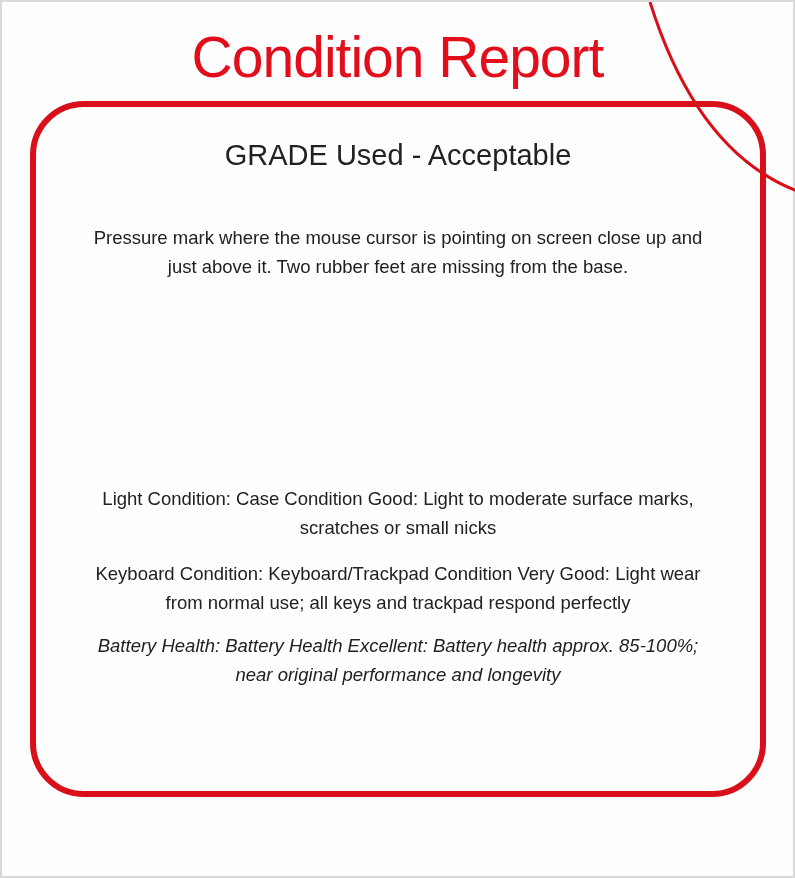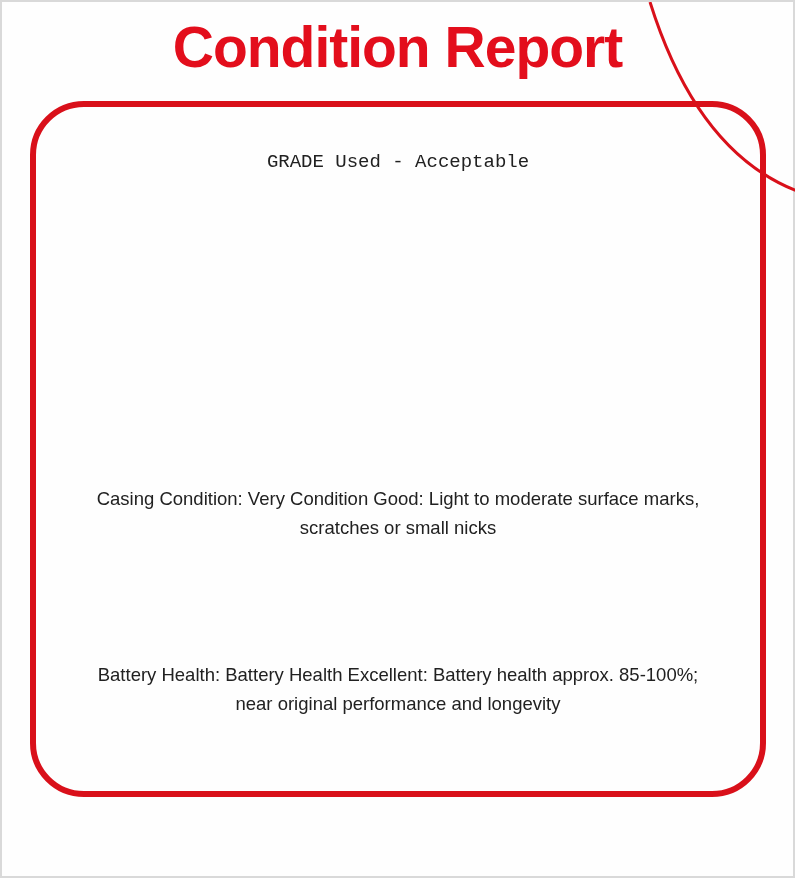--- a/index.html
+++ b/index.html
@@ -23,24 +23,24 @@
     box-sizing:border-box;
     border:2px solid var(--page-border);
     background:#fefefe;
   }
   .title{
     position:absolute;
     top:8px;left:0;right:0;
     text-align:center;
     font-size:57px;
     line-height:1.1;
-    font-weight:bold;
+    font-weight:normal;
     letter-spacing:-1px;
     color:var(--accent);
-    margin:6px;
+    margin:16px;
     z-index:2;
   }
   .swoosh{
     position:absolute;
     left:0;top:0;
     width:795px;height:878px;
     z-index:3;
     pointer-events:none;
   }
   .report-box{
@@ -55,60 +55,63 @@
   }
   .report-box .txt{
     position:absolute;
     left:0;right:0;
     text-align:center;
     color:var(--ink);
     white-space:pre-line;
     margin:0;
   }
   .grade{
-    top:40px;
-    font-size:19px;
+    top:33px;
+    font-size:29px;
     line-height:30px;
-    font-family:Liberation Mono, monospace;
   }
   .body-text{
     font-size:18.5px;
     line-height:28.5px;
   }
   .summary{ top:117px; }
   .overall{
     top:218px;
     font-size:9.5px;
     font-weight:bold;
     line-height:12px;
   }
   .sec-screen{ top:299px; }
   .sec-casing{ top:378px; }
   .sec-keyboard{ top:453px; }
-  .sec-battery{ top:554px; }
+  .sec-battery{ top:525px;font-style:italic; }
 </style>
 </head>
 <body>
 
 <div class="page">
 
   <h1 class="title">Condition Report</h1>
 
   <svg class="swoosh" viewBox="0 0 795 878" aria-hidden="true">
     <path d="M 648 0 Q 695 150 795 189" fill="none" stroke="#d9101a" stroke-width="3"></path>
   </svg>
 
   <div class="report-box">
 
     <p class="txt grade">GRADE Used - Acceptable</p>
 
+    <p class="txt body-text summary">Pressure mark where the mouse cursor is pointing on screen close up and
+just above it. Two rubber feet are missing from the base.</p>
 
 
 
-    <p class="txt body-text sec-casing">Casing Condition: Very Condition Good: Light to moderate surface marks,
+    <p class="txt body-text sec-casing">Light Condition: Case Condition Good: Light to moderate surface marks,
 scratches or small nicks</p>
 
+    <p class="txt body-text sec-keyboard">Keyboard Condition: Keyboard/Trackpad Condition Very Good: Light wear
+from normal use; all keys and trackpad respond perfectly</p>
 
     <p class="txt body-text sec-battery">Battery Health: Battery Health Excellent: Battery health approx. 85-100%;
 near original performance and longevity</p>
 
   </div>
 </div>
 
 </body></html>

